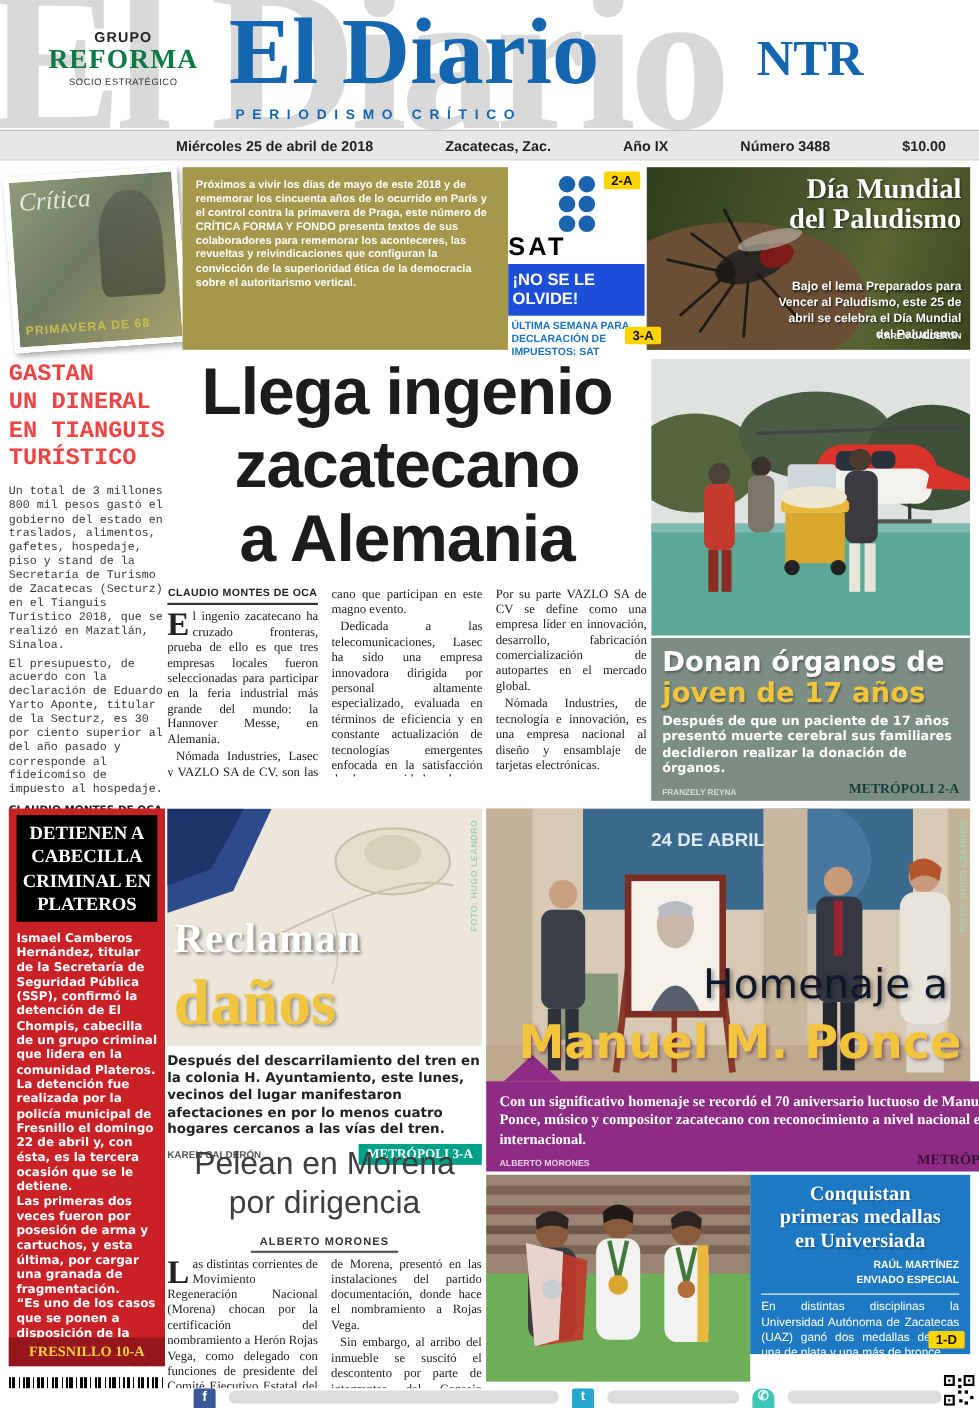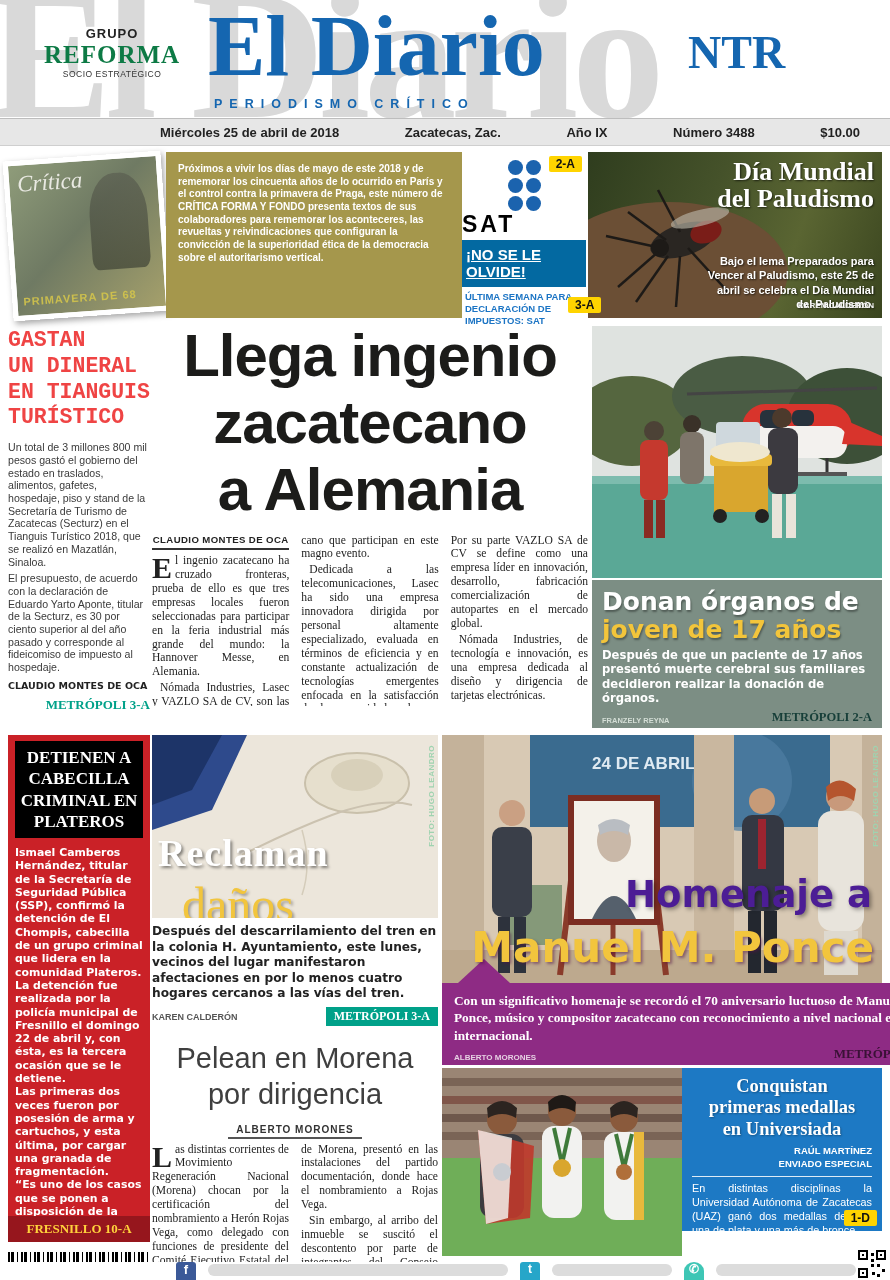--- a/index.html
+++ b/index.html
@@ -36,36 +36,36 @@
   .olivebox{position:absolute;left:166px;top:152px;width:296px;height:166px;background:#a5974c;color:#fff;
       font-weight:bold;font-size:10px;line-height:1.27;padding:11px 12px;box-sizing:border-box;}
   .satbox{position:absolute;left:462px;top:152px;width:124px;height:166px;background:#fff;box-sizing:border-box;
       text-align:left;padding-top:6px;}
   .badge{display:inline-block;background:#ffd400;color:#111;font-weight:bold;font-size:12px;
       padding:1px 7px;border-radius:2px;}
   .sat-badge{position:absolute;right:4px;top:4px;}
   .sat-dots{display:grid;grid-template-columns:15px 15px;grid-gap:3px;justify-content:center;margin:2px auto 2px;}
   .sat-dots i{width:15px;height:15px;border-radius:50%;background:#1b63ae;}
   .sat-word{font-weight:900;font-size:23px;letter-spacing:3px;color:#000;line-height:1;}
-  .sat-alert{background:#0369a1;color:#fff;font-weight:bold;font-size:15px;line-height:1.15;
-      padding:6px 4px;margin-top:4px;text-decoration:underline;}
+  .sat-alert{background:#1d4ed8;color:#fff;font-weight:bold;font-size:15px;line-height:1.15;
+      padding:6px 4px;margin-top:4px;}
   .sat-note{color:#1b74c4;font-weight:bold;font-size:9.5px;line-height:1.3;padding:4px 3px 0;}
   .mosquito-box{position:absolute;left:588px;top:152px;width:294px;height:166px;overflow:hidden;
       background:linear-gradient(110deg,#2f3d1e 0%,#45522a 40%,#5a6532 68%,#3a451f 100%);}
   .palu-head{position:absolute;right:8px;top:6px;text-align:right;font-family:"Liberation Serif",serif;
       font-weight:bold;font-size:26px;color:#fff;line-height:1.05;text-shadow:1px 1px 2px rgba(0,0,0,.6);}
   .palu-text{position:absolute;right:8px;top:78px;width:168px;text-align:right;color:#fff;font-weight:bold;
       font-size:11px;line-height:1.3;text-shadow:1px 1px 2px rgba(0,0,0,.7);margin-top:24px;}
   .palu-byline{position:absolute;right:8px;bottom:8px;font-size:8px;font-weight:bold;color:#eee;}
   .palu-badge{position:absolute;left:568px;top:297px;z-index:5;}
 
   
   .gastan{position:absolute;left:8px;top:328px;width:142px;}
   .gastan .title{font-family:Liberation Mono, monospace;font-weight:bold;font-size:21.5px;line-height:1.2;color:#ef4444;}
-  .gastan .body{margin-top:10px;font-family:Liberation Sans, sans-serif;font-size:10.6px;line-height:1.2;color:#3a3a3a;}
+  .gastan .body{margin-top:10px;font-family:Liberation Mono, monospace;font-size:10.6px;line-height:1.2;color:#3a3a3a;}
   .gastan .body p{margin:0 0 4px;}
   .small-byline{font-size:9.5px;font-weight:bold;color:#222;margin-top:6px;font-family:"DejaVu Sans",sans-serif;}
   .kicker-teal{color:#00a189;font-family:"Liberation Serif",serif;font-weight:bold;font-size:13px;}
   .gastan .kicker-teal{display:block;text-align:right;margin-top:6px;}
 
   
   .lead{position:absolute;left:152px;top:322px;width:436px;}
   .lead .headline{text-align:center;font-weight:bold;font-size:60px;line-height:1.12;color:#1c1c1a;letter-spacing:-1px;}
   .lead-cols{display:flex;gap:12px;margin-top:10px;height:172px;overflow:hidden;}
   .lead-col{flex:1;font-family:"Liberation Serif",serif;font-size:11.6px;line-height:1.2;color:#222;text-align:justify;}
@@ -96,25 +96,25 @@
   .plateros .body{color:#fff;font-family:"DejaVu Sans",sans-serif;font-weight:bold;font-size:10.9px;
       line-height:1.22;margin-top:8px;}
   .plateros .body p{margin:0;}
   .plateros .strip{position:absolute;left:0;bottom:0;width:100%;background:#96161d;color:#ffd23c;
       text-align:center;font-family:"Liberation Serif",serif;font-weight:bold;font-size:13px;padding:5px 0;}
   .barcode{position:absolute;left:8px;top:1252px;width:142px;height:26px;
       background:repeating-linear-gradient(90deg,#000 0 2px,#fff 2px 3px,#000 3px 6px,#fff 6px 9px,#000 9px 10px,#fff 10px 13px);}
 
   
   .reclaman{position:absolute;left:152px;top:735px;width:286px;}
-  .reclaman .photo{position:relative;height:183px;background:#ece6db;overflow:hidden;}
+  .reclaman .photo{position:relative;height:216px;background:#ece6db;overflow:hidden;}
   .reclaman .h1{position:absolute;left:6px;top:96px;font-family:"Liberation Serif",serif;font-weight:bold;
       font-size:38px;color:#fff;letter-spacing:1px;text-shadow:2px 2px 3px rgba(0,0,0,.45);}
-  .reclaman .h2{position:absolute;left:6px;top:142px;font-family:"Liberation Serif",serif;font-weight:normal;
-      font-size:48px;color:#f2c53d;text-shadow:2px 2px 3px rgba(0,0,0,.35);margin-left:24px;}
+  .reclaman .h2{position:absolute;left:6px;top:142px;font-family:"Liberation Serif",serif;font-weight:bold;
+      font-size:59px;color:#f2c53d;text-shadow:2px 2px 3px rgba(0,0,0,.35);}
   .vcredit{position:absolute;right:2px;top:10px;writing-mode:vertical-rl;transform:rotate(180deg);
       font-size:8px;font-weight:bold;color:#9fd3b0;letter-spacing:.5px;}
   .reclaman .sub{margin-top:6px;font-family:"DejaVu Sans",sans-serif;font-weight:bold;font-size:12.2px;
       line-height:1.28;color:#222;}
   .reclaman .row{display:flex;justify-content:space-between;align-items:center;margin-top:5px;}
   .reclaman .by{font-size:9px;font-weight:bold;color:#555;}
   .kicker-badge{background:#00a189;color:#fff;font-family:"Liberation Serif",serif;font-weight:bold;
       font-size:12px;padding:2px 8px;}
 
   
@@ -125,22 +125,22 @@
       border-bottom:2px solid #555;padding:0 8px 2px;}
   .pelean-cols{display:flex;gap:12px;height:122px;overflow:hidden;}
   .pelean-col{flex:1;font-family:"Liberation Serif",serif;font-size:11.6px;line-height:1.2;color:#222;text-align:justify;}
   .pelean-col p{margin:0 0 2px;text-indent:8px;}
   .pelean-col p.first{text-indent:0;}
   .pelean .kicker-teal{display:block;text-align:right;margin-top:4px;}
 
   
   .homenaje{position:absolute;left:442px;top:735px;width:440px;height:330px;}
   .homenaje .photo{position:absolute;left:0;top:0;width:440px;height:250px;overflow:hidden;background:#cbb9a4;}
-  .homenaje .h1{position:absolute;right:10px;top:138px;z-index:3;font-family:"DejaVu Sans",sans-serif;
-      font-weight:bold;font-size:37px;color:#4c1d95;text-shadow:2px 2px 4px rgba(0,0,0,.4);}
+  .homenaje .h1{position:absolute;right:20px;top:138px;z-index:3;font-family:"DejaVu Sans",sans-serif;
+      font-weight:normal;font-size:37px;color:#0f172a;text-shadow:2px 2px 4px rgba(0,0,0,.4);}
   .homenaje .h2{position:absolute;right:8px;top:188px;z-index:3;font-family:"DejaVu Sans",sans-serif;
       font-weight:bold;font-size:42px;color:#f2c53d;text-shadow:2px 2px 3px rgba(80,20,70,.5);}
   .homenaje .purple{position:absolute;left:0;top:248px;width:508px;height:82px;background:#8e2b84;
       padding:9px 12px;box-sizing:border-box;z-index:2;}
   .homenaje .purple::before{content:"";position:absolute;top:-24px;left:16px;
       border-left:26px solid transparent;border-right:26px solid transparent;border-bottom:24px solid #8e2b84;}
   .homenaje .ptxt{color:#fff;font-family:"Liberation Serif",serif;font-weight:bold;font-size:13.3px;line-height:1.3;}
   .homenaje .prow{display:flex;justify-content:space-between;align-items:flex-end;margin-top:2px;}
   .homenaje .by{color:#e6cfe2;font-size:8px;font-weight:bold;}
   .kicker-purple{color:#3a1136;font-family:"Liberation Serif",serif;font-weight:bold;font-size:13px;}
@@ -267,21 +267,21 @@
         <span class="byline-rule">CLAUDIO MONTES DE OCA</span>
         <p class="first dropcap">El ingenio zacatecano ha cruzado fronteras, prueba de ello es que tres empresas locales fueron seleccionadas para participar en la feria industrial más grande del mundo: la Hannover Messe, en Alemania.</p>
         <p>Nómada Industries, Lasec y VAZLO SA de CV, son las empresas de origen zacate-</p>
       </div>
       <div class="lead-col">
         <p class="first">cano que participan en este magno evento.</p>
         <p>Dedicada a las telecomunicaciones, Lasec ha sido una empresa innovadora dirigida por personal altamente especializado, evaluada en términos de eficiencia y en constante actualización de tecnologías emergentes enfocada en la satisfacción de las necesidades de sus clientes.</p>
       </div>
       <div class="lead-col">
         <p class="first">Por su parte VAZLO SA de CV se define como una empresa líder en innovación, desarrollo, fabricación comercialización de autopartes en el mercado global.</p>
-        <p>Nómada Industries, de tecnología e innovación, es una empresa dedicada al diseño y dirigencia de tarjetas electrónicas.</p>
+        <p>Nómada Industries, de tecnología e innovación, es una empresa nacional al diseño y ensamblaje de tarjetas electrónicas.</p>
 
       </div>
     </div>
   </div>
 
   <div class="heli">
     <svg width="290" height="252" viewBox="0 0 290 252">
       <rect width="290" height="252" fill="#dfe3e0"></rect>
       <ellipse cx="40" cy="95" rx="60" ry="45" fill="#55663f"></ellipse>
       <ellipse cx="150" cy="70" rx="70" ry="40" fill="#4a5c44"></ellipse>

